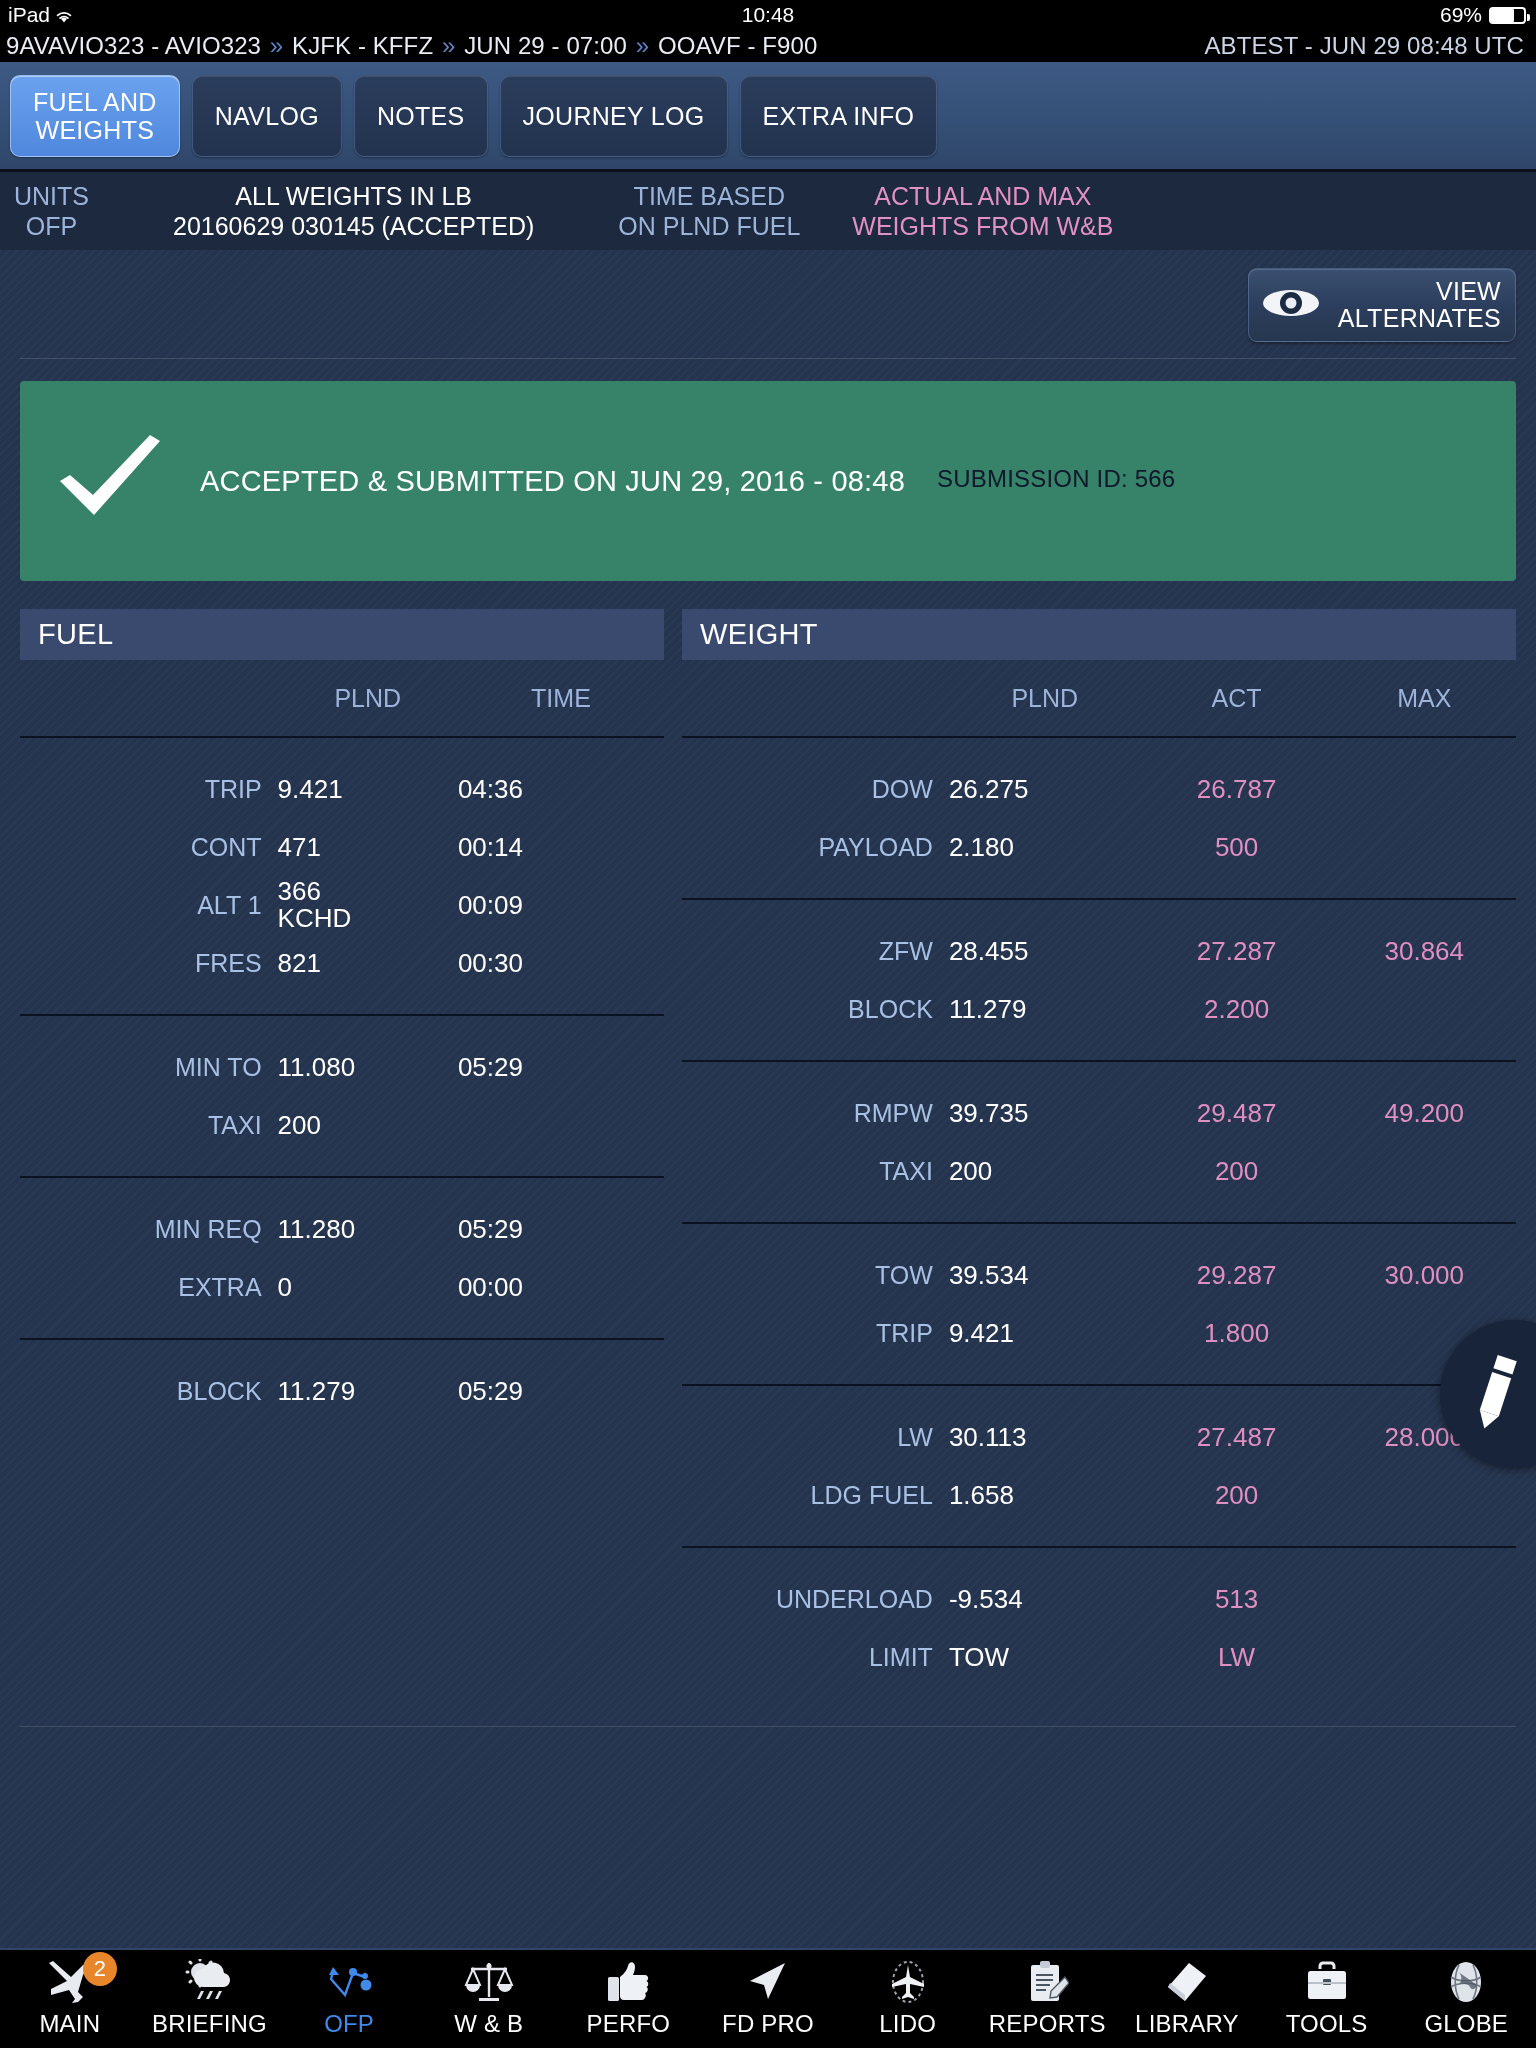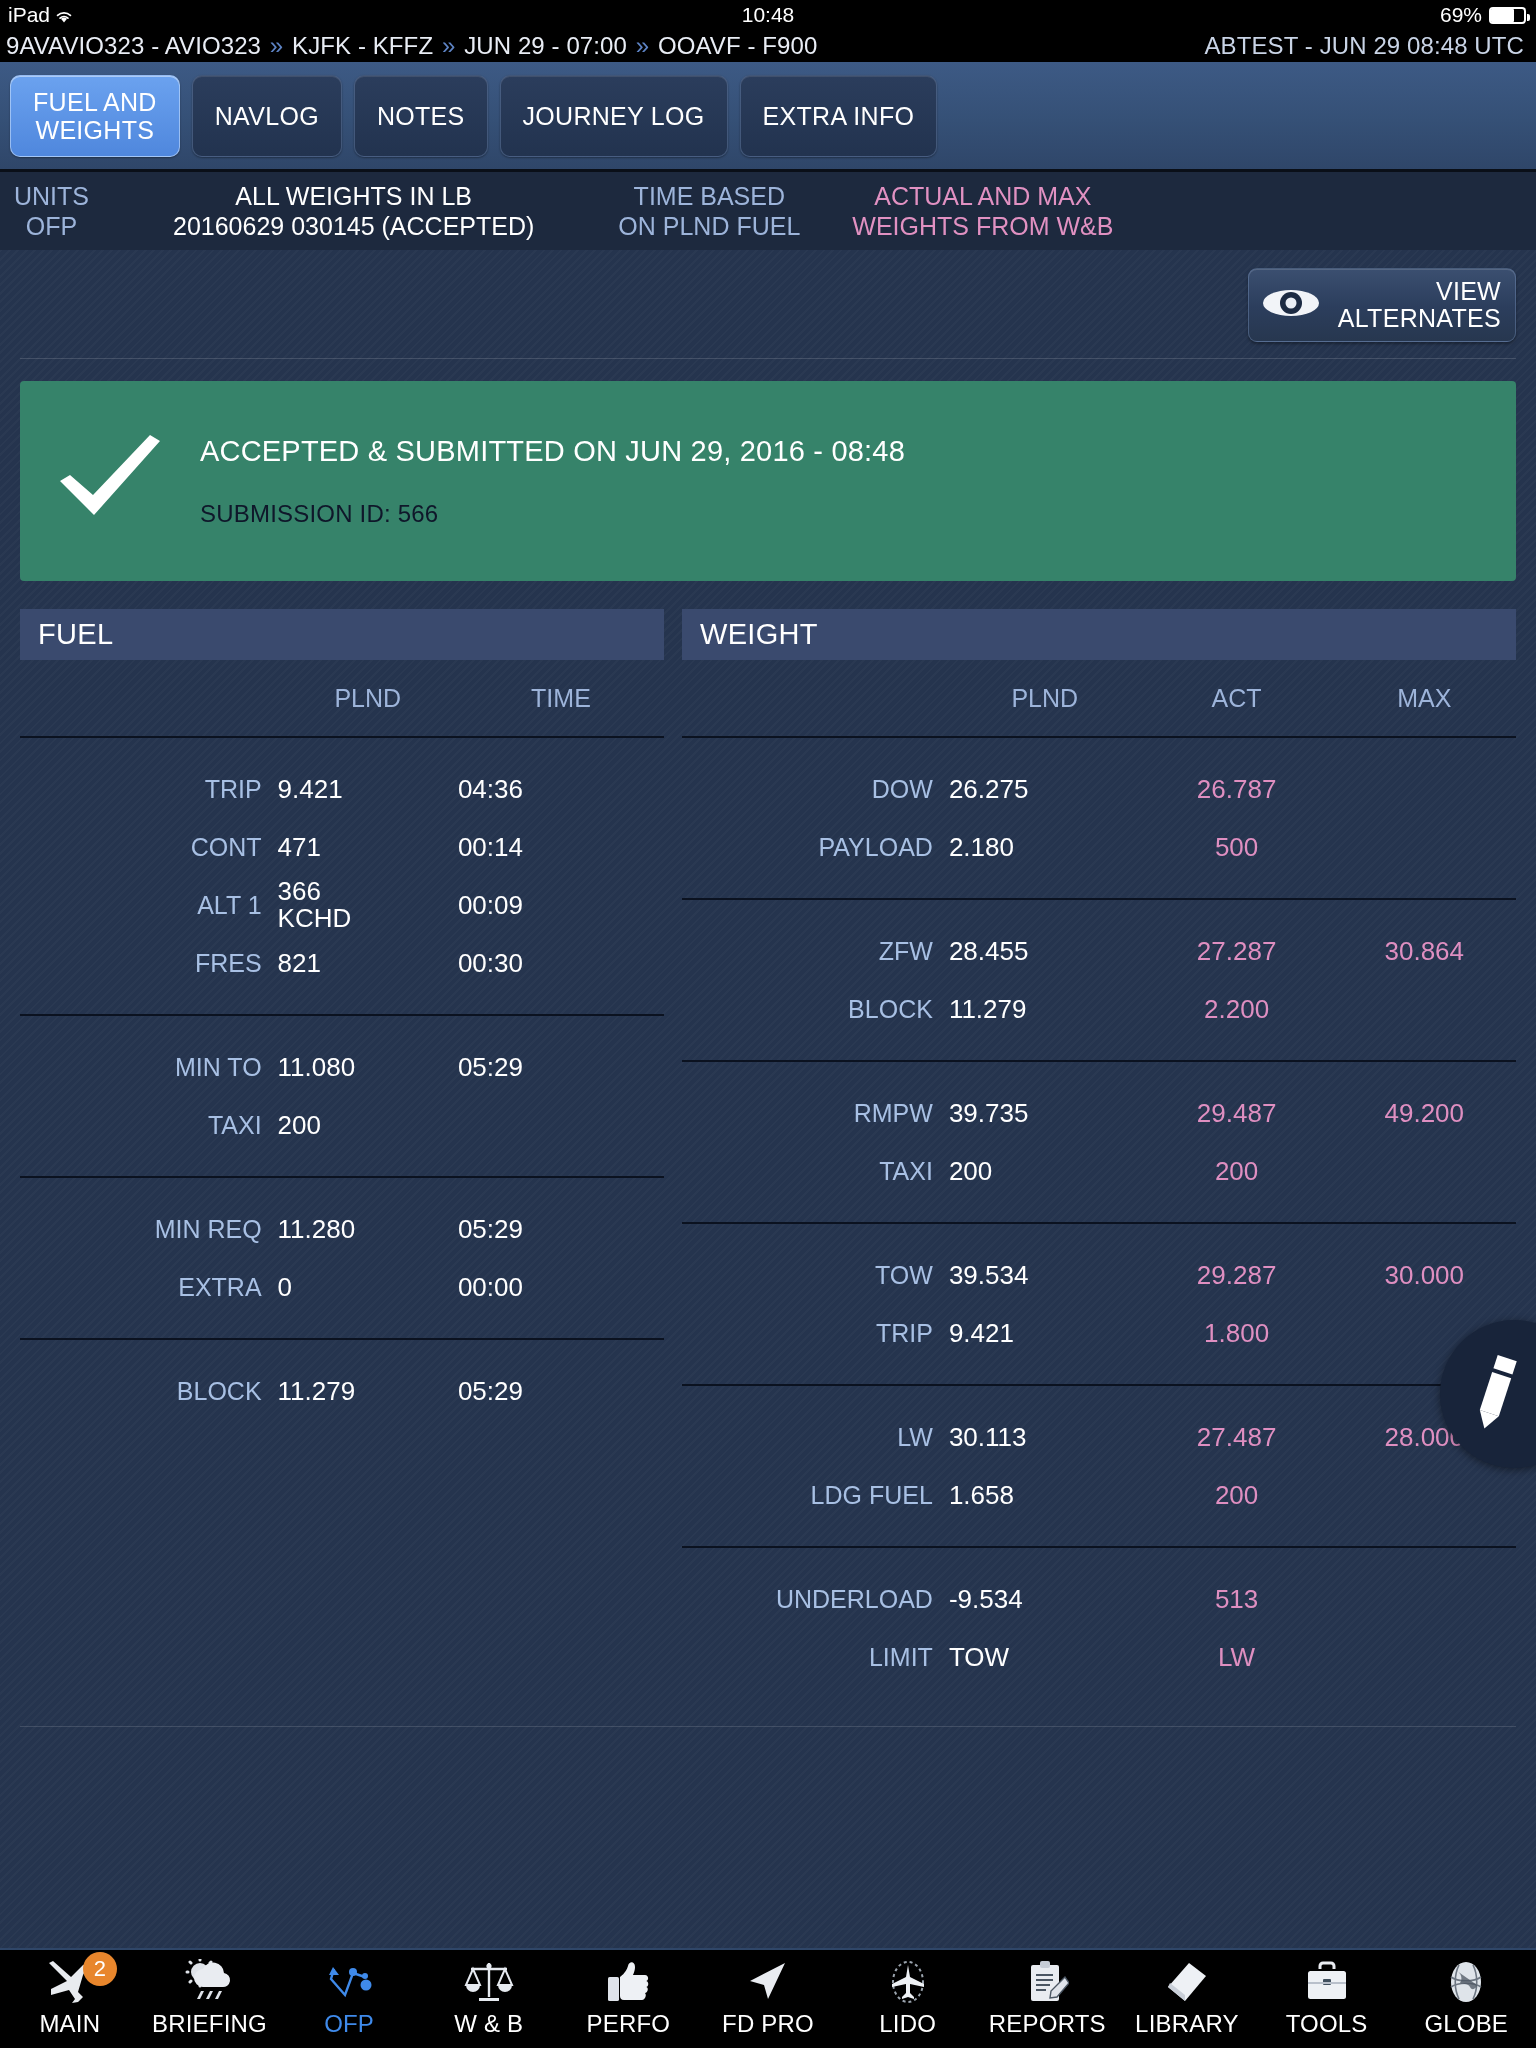--- a/index.html
+++ b/index.html
@@ -102,21 +102,21 @@
     flex:1; text-align:right; color:#fff; font-size:25px; line-height:1.1; letter-spacing:.3px;
   }
   .hrule { height:1px; background:rgba(255,255,255,.14); margin: 0 20px; }
 
   
   .banner {
     margin: 22px 20px 0 20px; height: 200px; border-radius: 4px;
     background:#36836a; display:flex; align-items:center;
   }
   .banner .check { width: 180px; display:flex; justify-content:center; }
-  .banner .btxt { display:flex; flex-direction:column; gap: 32px; }
+  .banner .btxt { display:flex; flex-direction:row; gap: 32px; }
   .banner .b1 { color:#fff; font-size: 29px; letter-spacing:.2px; }
   .banner .b2 { color:#0f172a; font-size: 24px; letter-spacing:.2px; }
 
   
   .panels { display:flex; margin: 28px 20px 0 20px; gap: 18px; }
   .panel { flex:1 1 0; min-width:0; }
   .panel.left  { max-width: 644px; }
   .panel-head {
     height: 51px; background:#3a4a6e; display:flex; align-items:center;
     padding-left: 18px; color:#fff; font-size: 29px; letter-spacing:.3px;

